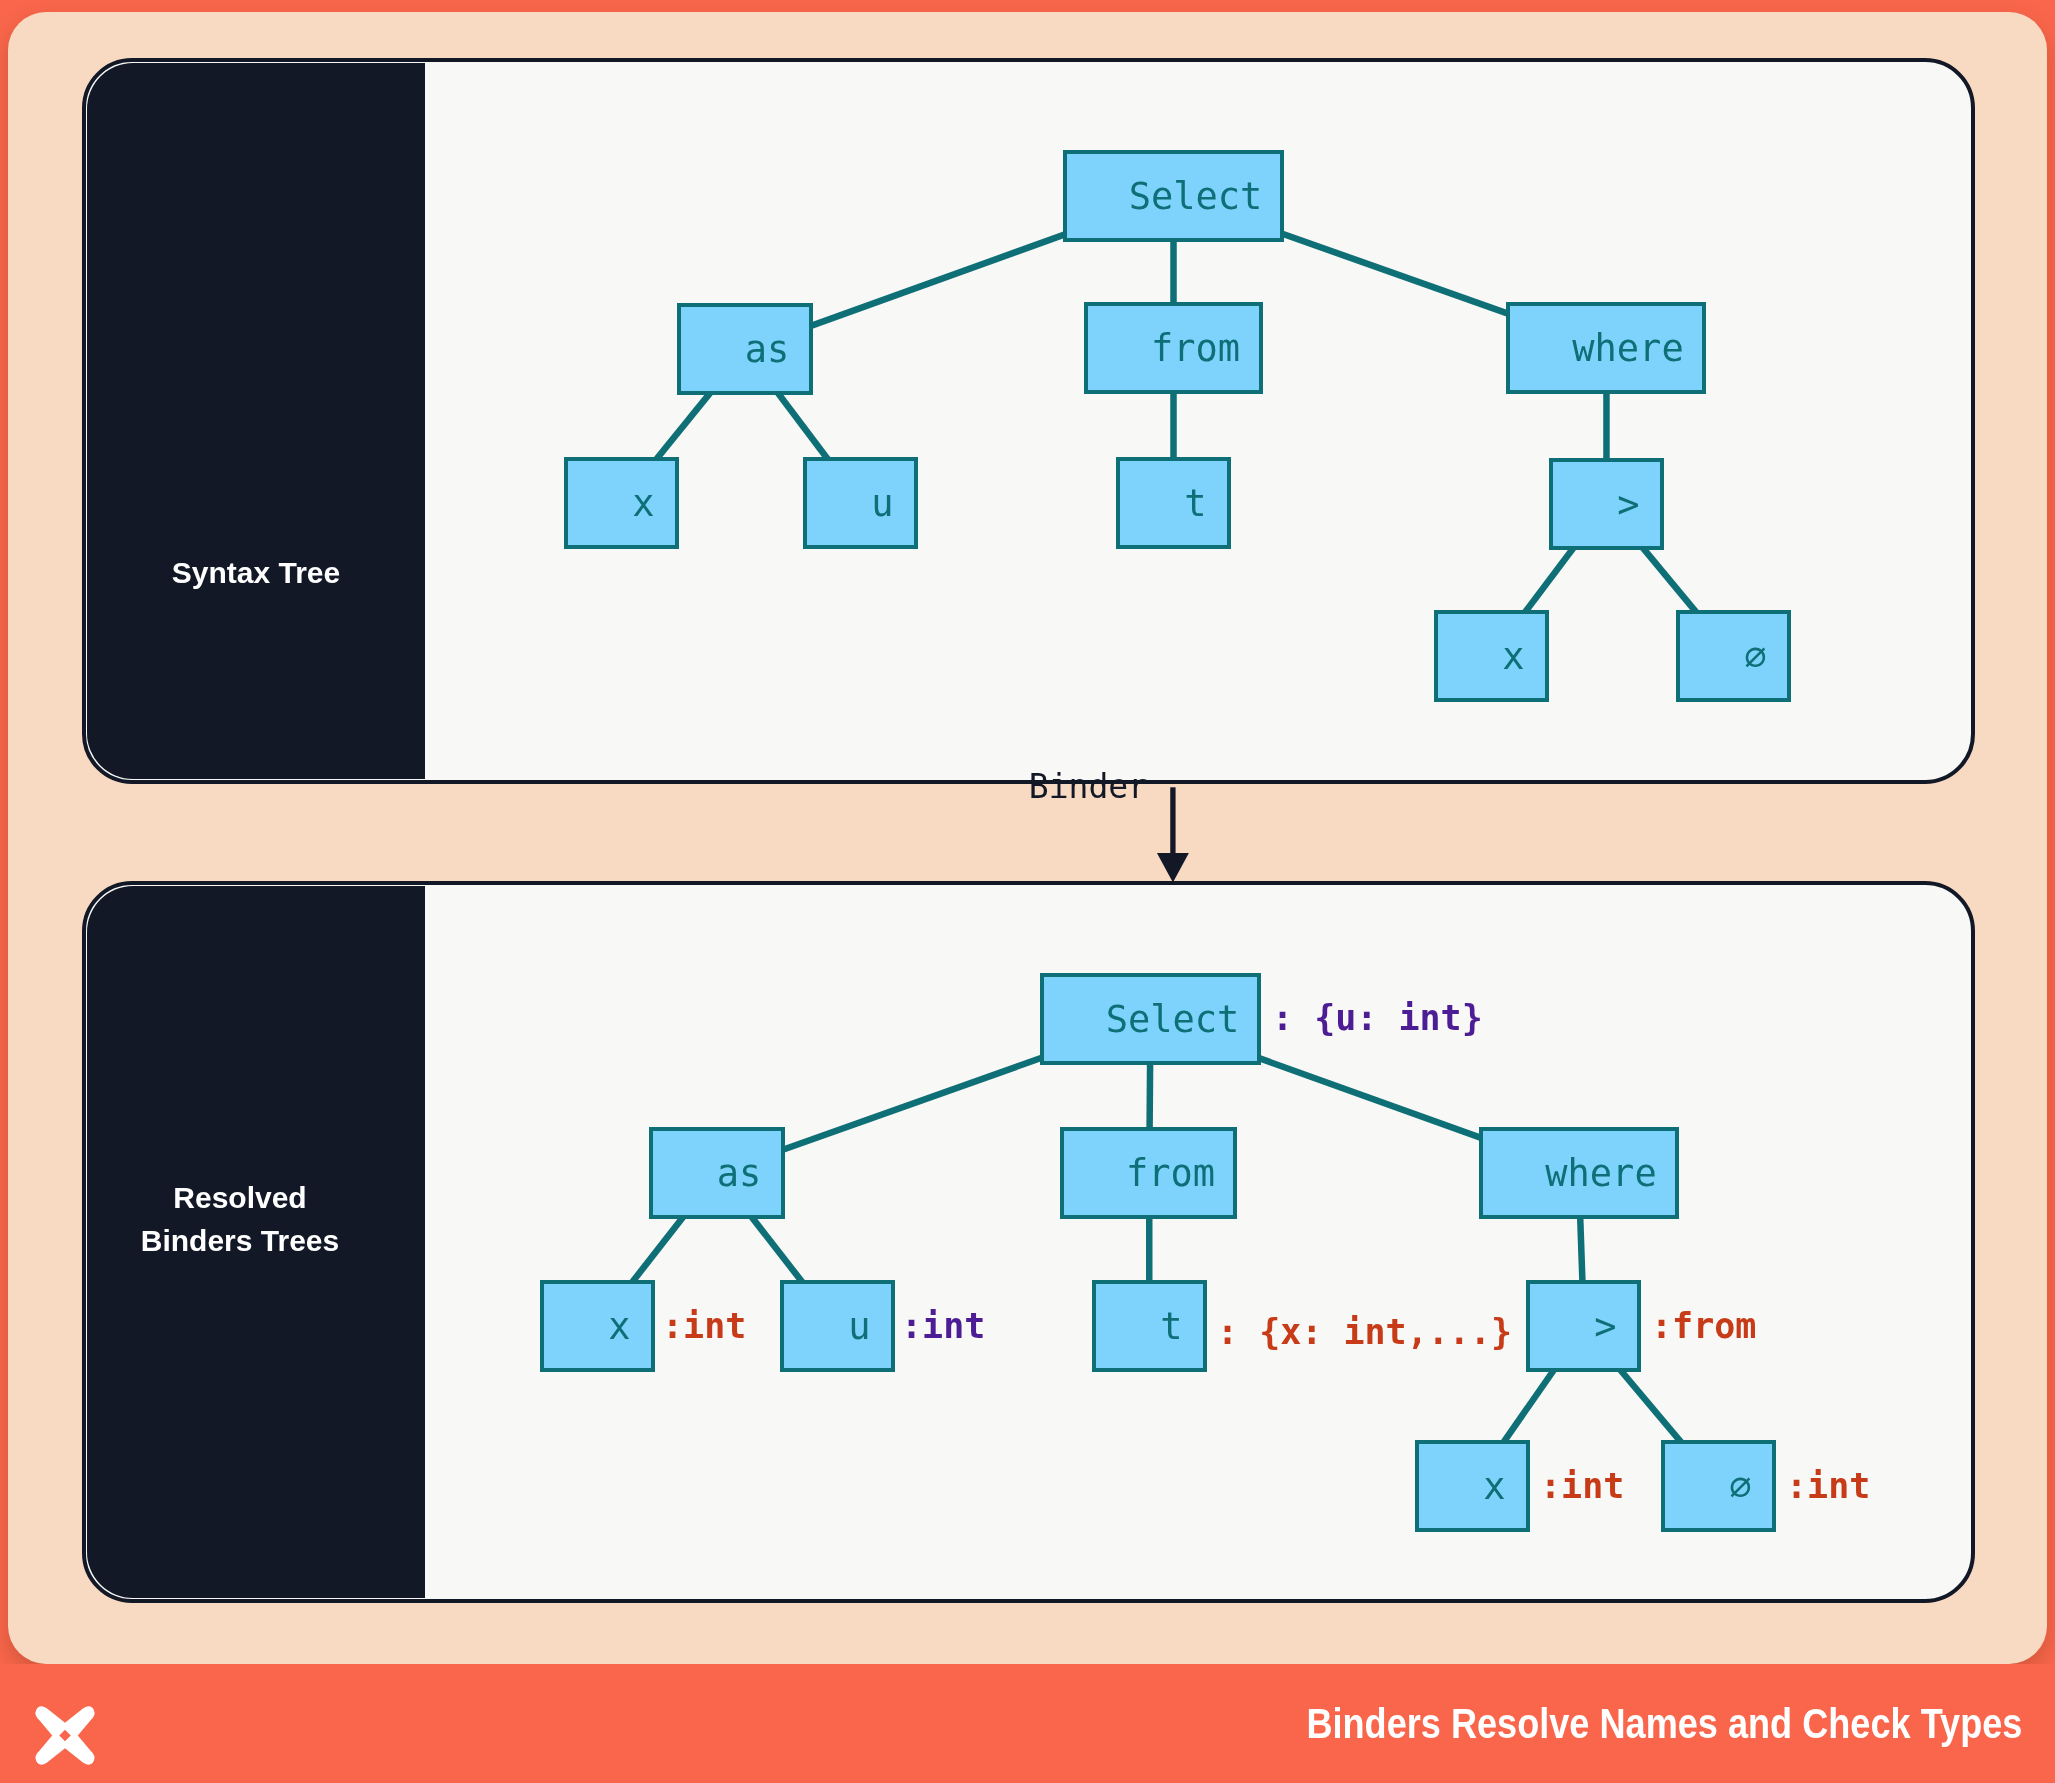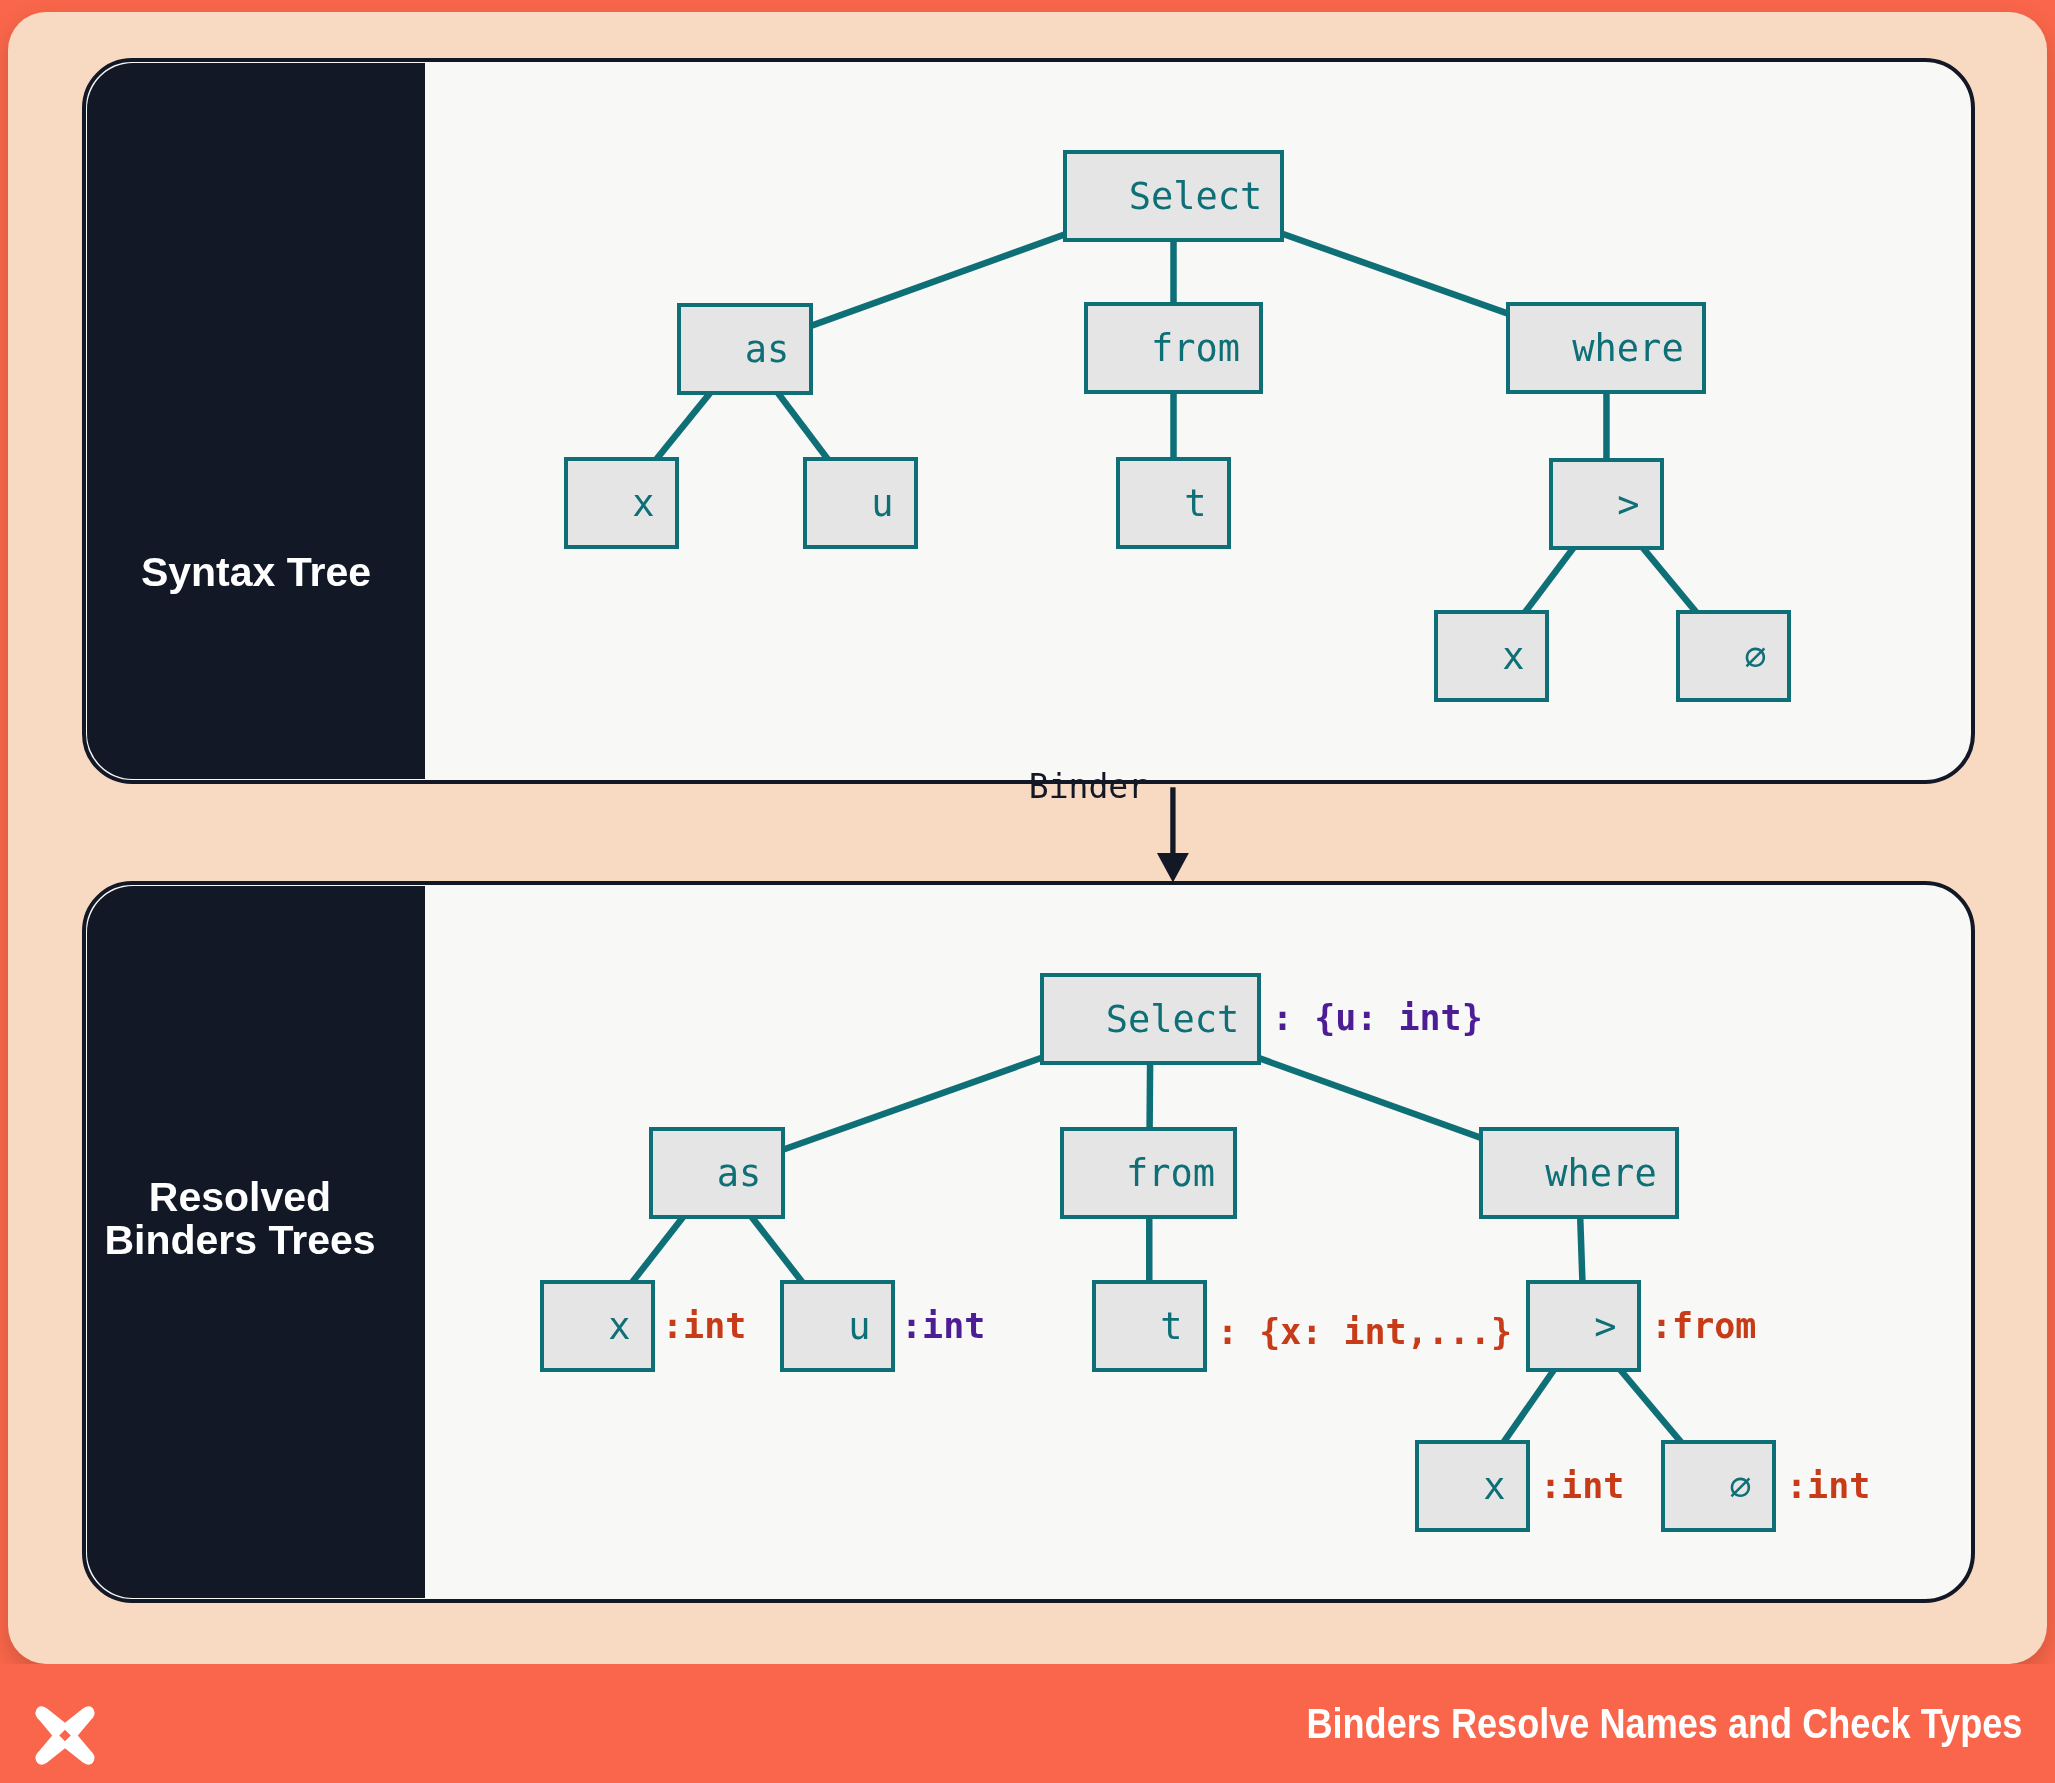--- a/index.html
+++ b/index.html
@@ -21,30 +21,30 @@
     box-sizing:border-box;
   }
   #top-panel{left:82px;top:58px;width:1893px;height:726px;}
   #bottom-panel{left:82px;top:881px;width:1893px;height:722px;}
   .sidebar{
     background:#121826;border-radius:46px 0 0 46px;
   }
   #top-sidebar{left:87px;top:63px;width:338px;height:716px;}
   #bottom-sidebar{left:87px;top:886px;width:338px;height:712px;}
   .sidebar-label{
-    color:#ffffff;font-weight:bold;font-size:41px;line-height:43px;
+    color:#ffffff;font-weight:bold;font-size:30px;line-height:43px;
     text-align:center;width:338px;
   }
   #syntax-label{left:87px;top:551px;}
   #resolved-label{left:71px;top:1176px;}
   
   #connector-layer{left:0;top:0;width:2056px;height:1784px;pointer-events:none;}
   
   .node{
-    background:#e5e5e5;border:4.7px solid #0e6f76;box-sizing:border-box;
+    background:#7dd3fc;border:4.7px solid #0e6f76;box-sizing:border-box;
     display:flex;align-items:center;justify-content:center;
     font-family:"DejaVu Sans Mono", monospace;
     font-size:37px;color:#0e6f76;padding-left:44px;
   }
   
   .ann{
     font-family:"DejaVu Sans Mono", monospace;font-weight:700;
     font-size:35px;line-height:41px;white-space:pre;
   }
   .ann-red{color:#c73b18;}

